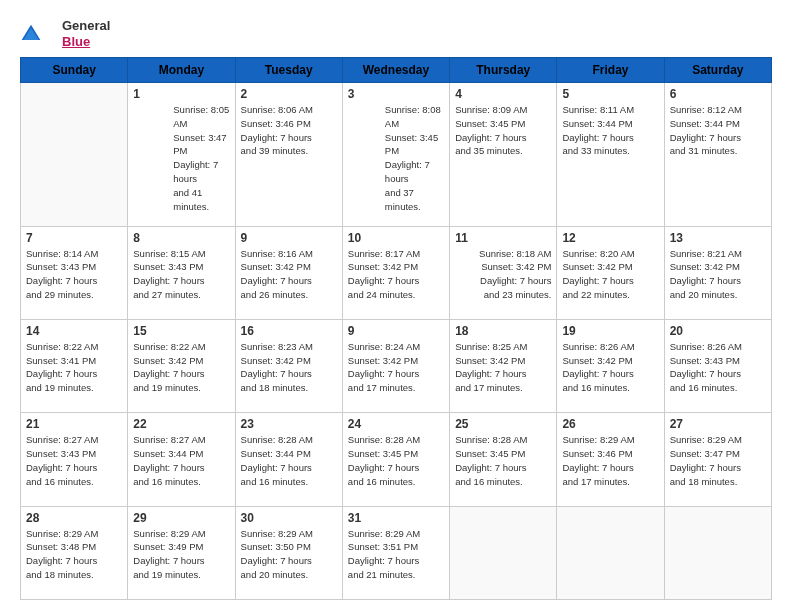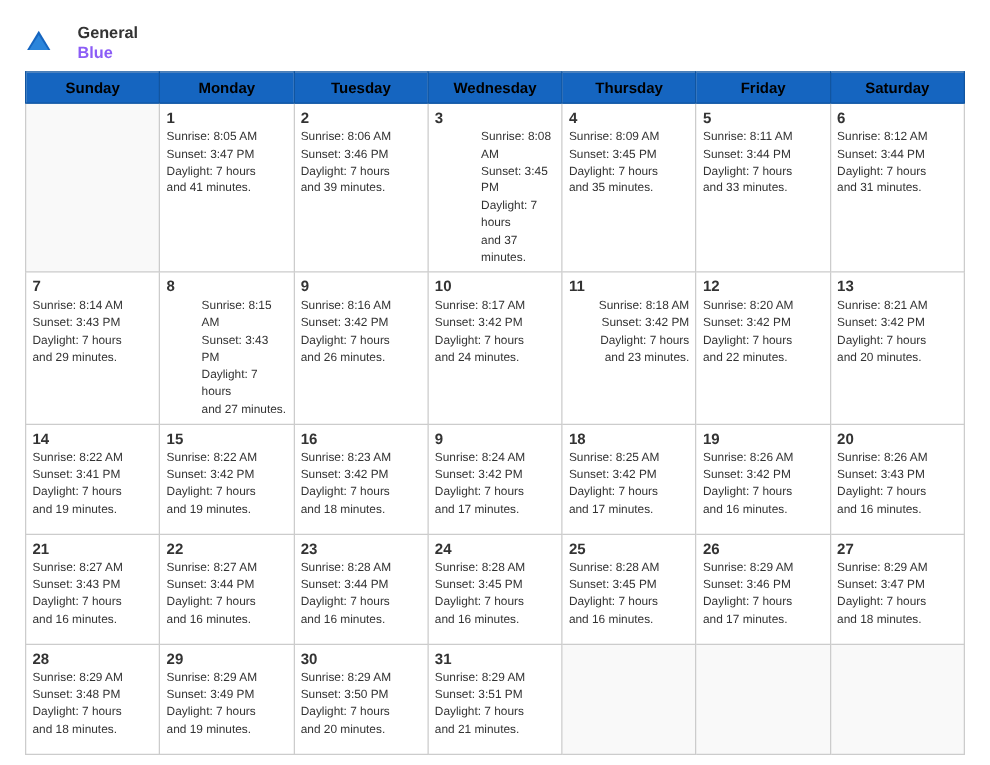--- a/index.html
+++ b/index.html
@@ -27,21 +27,21 @@
       display: flex;
       align-items: center;
       gap: 20px;
     }
     .logo-text {
       font-size: 13px;
       font-weight: bold;
       line-height: 1.2;
     }
     .logo-general { color: #333; }
-    .logo-blue { color: #8b5cf6; }
+    .logo-blue { color: #be185d; text-decoration: underline; }
     .logo-icon {
       width: 22px;
       height: 22px;
     }
     .title-block {
       text-align: right;
     }
     .month-title {
       font-size: 28px;
       font-weight: bold;
@@ -117,21 +117,21 @@
           <th>Thursday</th>
           <th>Friday</th>
           <th>Saturday</th>
         </tr>
     </thead>
     <tbody id="calendar-body">
     <tr>
           <td class="empty"></td>
           <td>
             <div class="day-num">1</div>
-            <div class="day-info" style="white-space: pre-line;">Sunrise: 8:05 AM
+            <div class="day-info" style="white-space: pre-line; margin-left: 40px;">Sunrise: 8:05 AM
 Sunset: 3:47 PM
 Daylight: 7 hours
 and 41 minutes.</div>
           </td>
           <td>
             <div class="day-num">2</div>
             <div class="day-info" style="white-space: pre-line;">Sunrise: 8:06 AM
 Sunset: 3:46 PM
 Daylight: 7 hours
 and 39 minutes.</div>
@@ -168,21 +168,21 @@
         <tr>
           <td>
             <div class="day-num">7</div>
             <div class="day-info" style="white-space: pre-line;">Sunrise: 8:14 AM
 Sunset: 3:43 PM
 Daylight: 7 hours
 and 29 minutes.</div>
           </td>
           <td>
             <div class="day-num">8</div>
-            <div class="day-info" style="white-space: pre-line; margin-left: 28px;">Sunrise: 8:15 AM
+            <div class="day-info" style="white-space: pre-line;">Sunrise: 8:15 AM
 Sunset: 3:43 PM
 Daylight: 7 hours
 and 27 minutes.</div>
           </td>
           <td>
             <div class="day-num">9</div>
             <div class="day-info" style="white-space: pre-line;">Sunrise: 8:16 AM
 Sunset: 3:42 PM
 Daylight: 7 hours
 and 26 minutes.</div>

